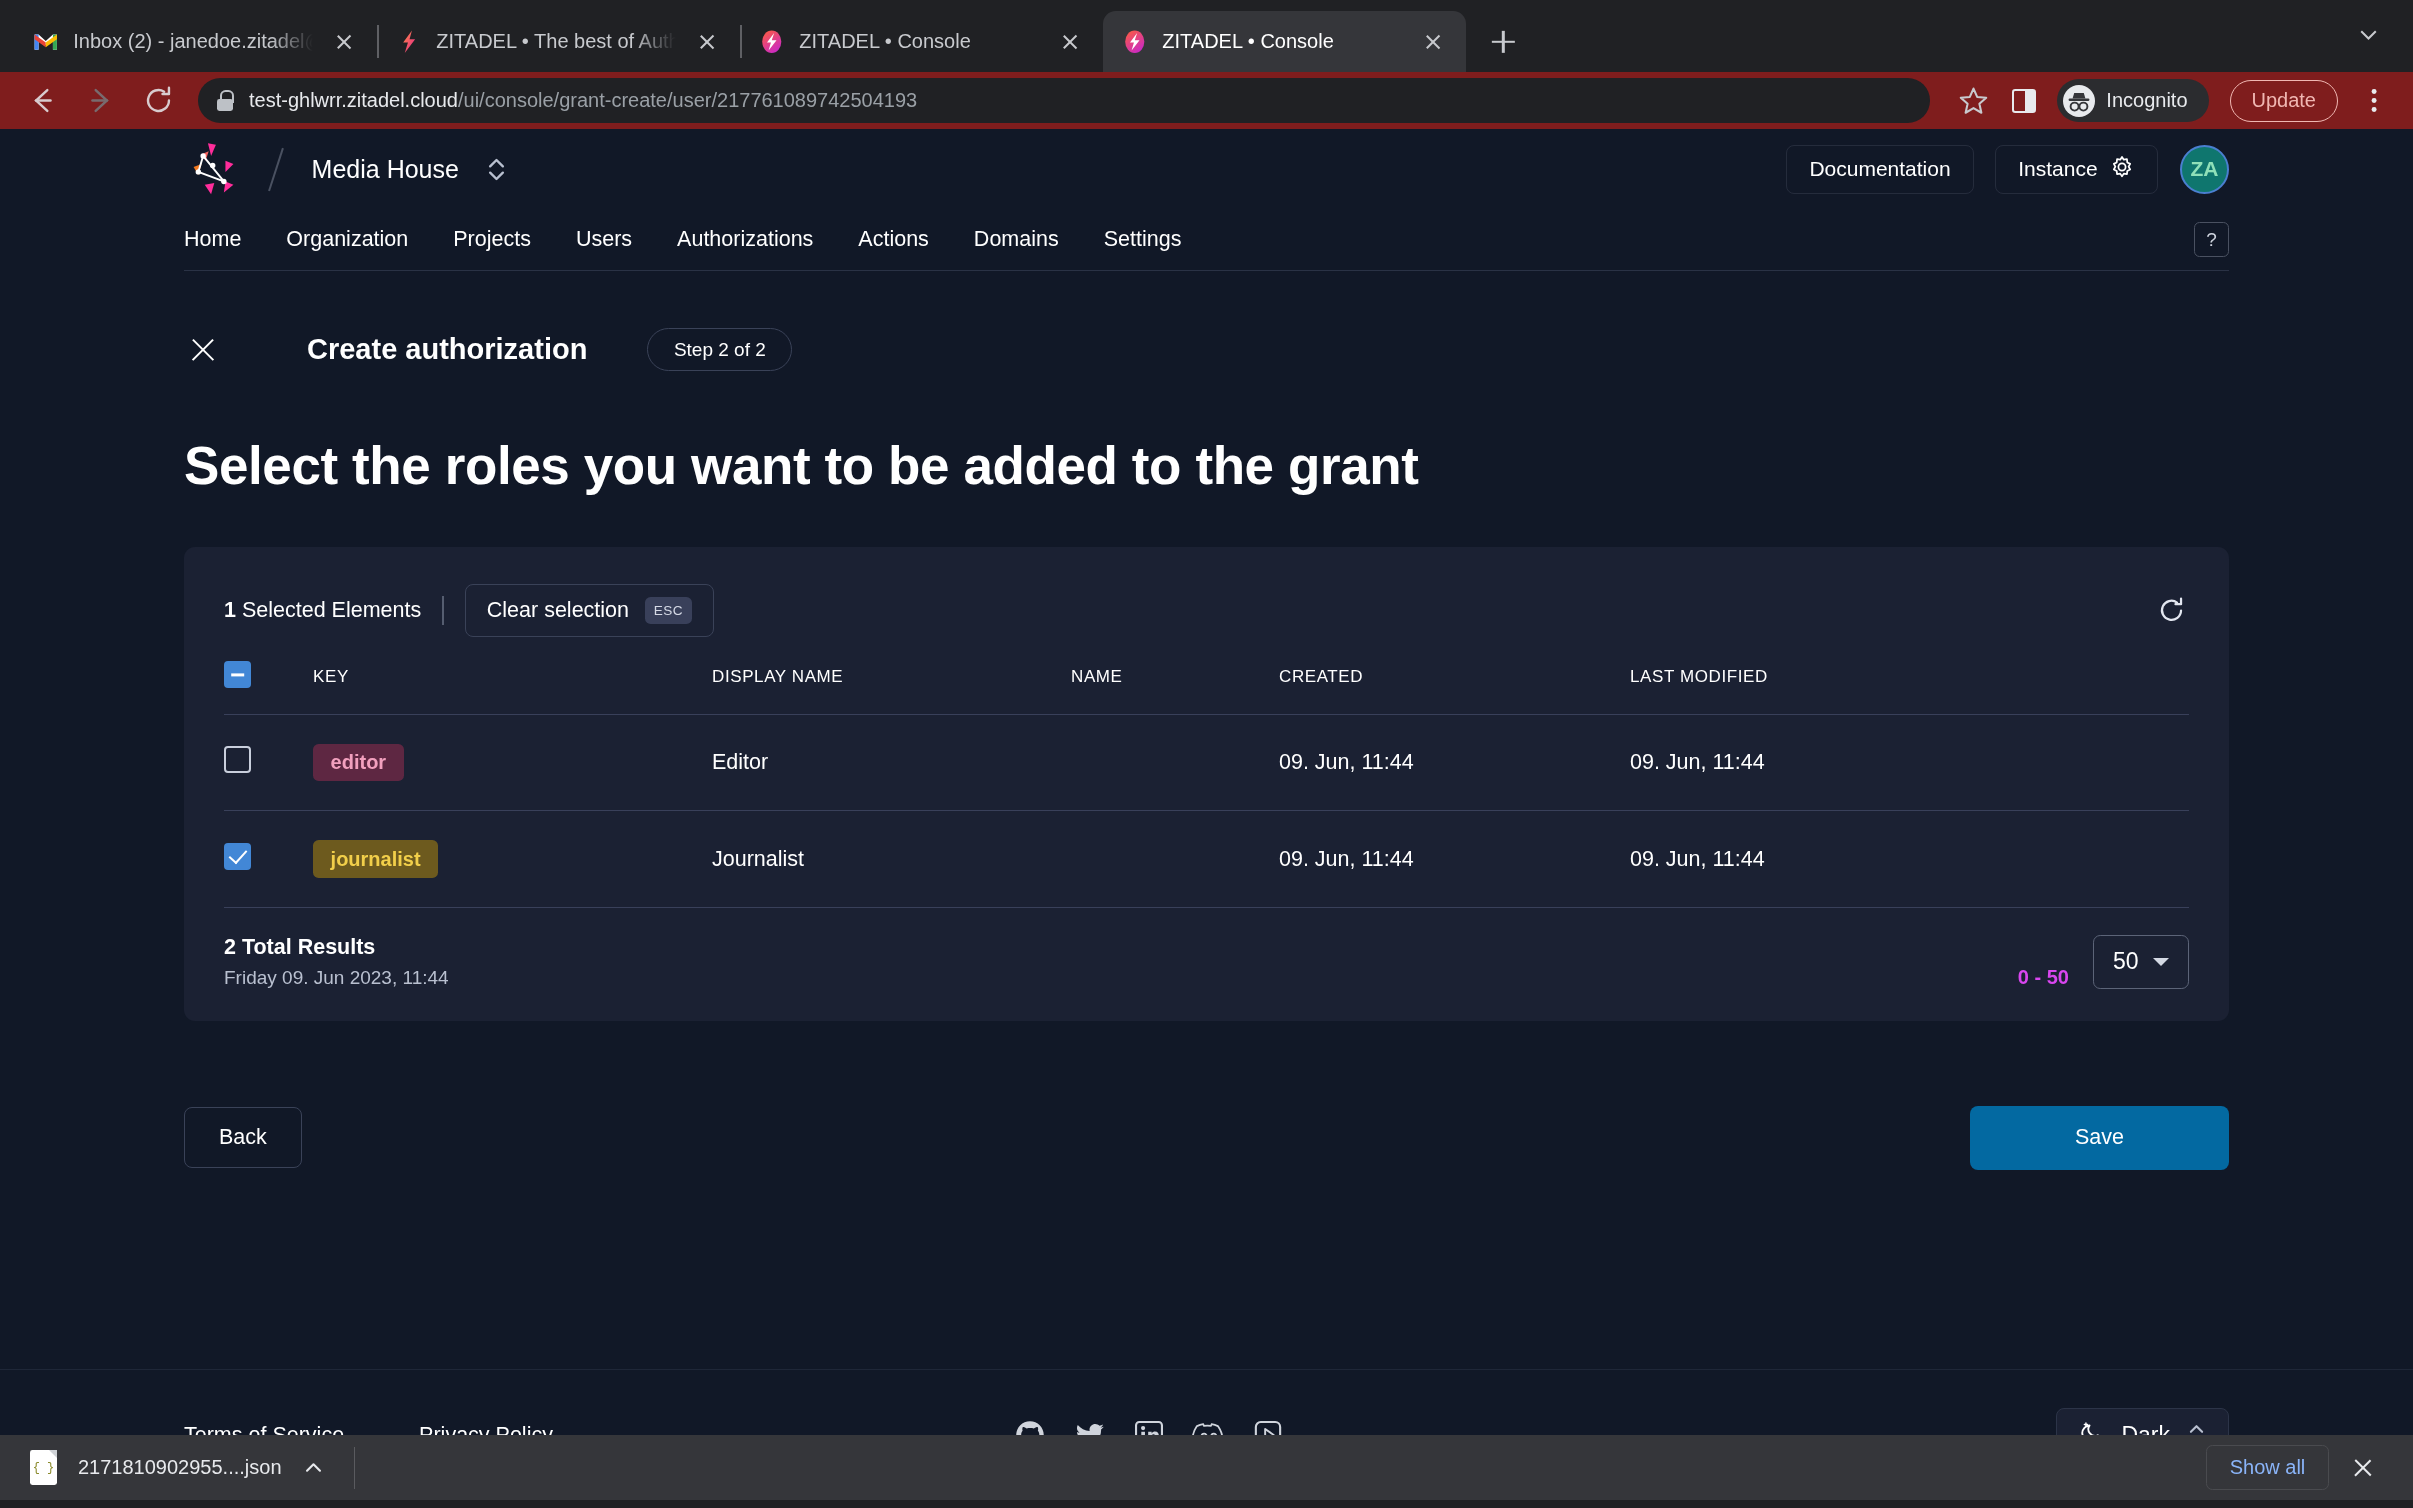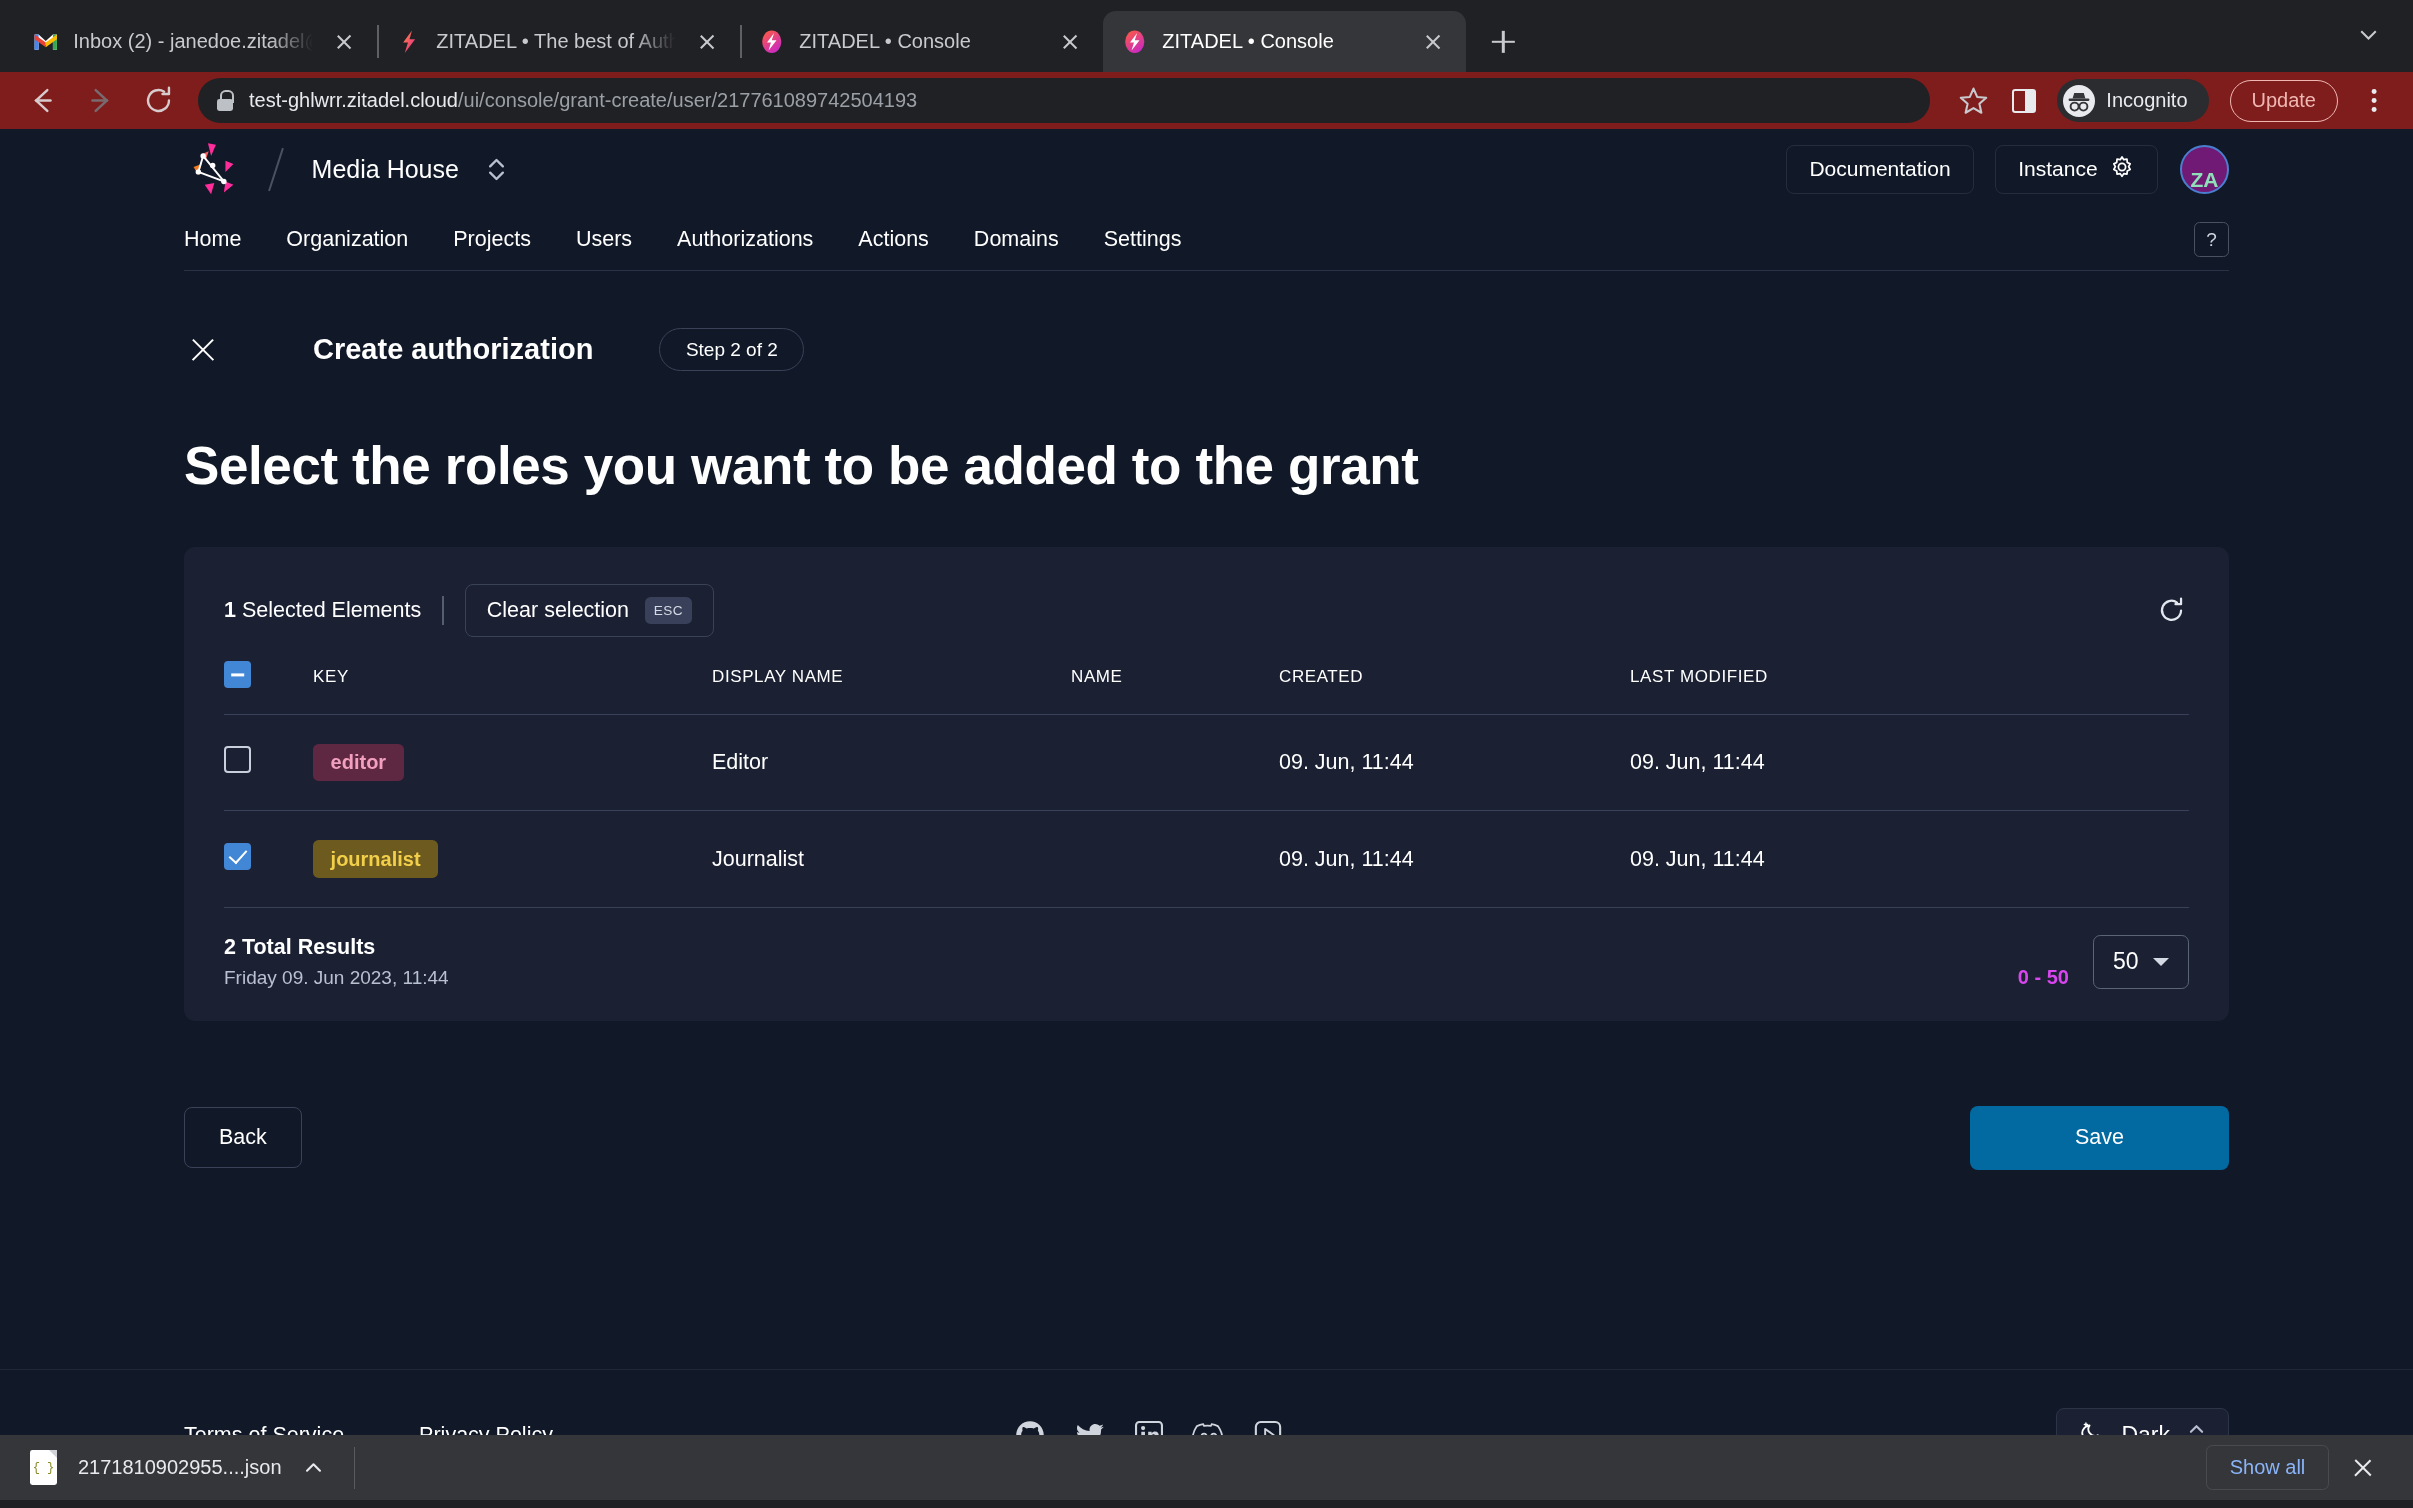--- a/index.html
+++ b/index.html
@@ -124,39 +124,39 @@
   .org-name { font-size: 25px; color: #ffffff; }
   .org-switch { width: 27px; height: 35px; margin-left: 24px; position: relative; }
   .spacer { flex: 1; }
   .ghost-btn {
     height: 49px; border: 1.2px solid #39405180; border-radius: 8px;
     display: flex; align-items: center; gap: 12.8px; padding: 0 22.3px;
     font-size: 21px; color: #ffffff; flex: none;
   }
   .ghost-btn + .ghost-btn { margin-left: 21px; }
   .avatar {
-    width: 49px; height: 49px; border-radius: 50%; background: #701a75;
+    width: 49px; height: 49px; border-radius: 50%; background: #0f766e;
     border: 2.4px solid #4a7fd0; color: #8fe0b8; font-size: 21px; font-weight: 600;
-    display: flex; align-items: flex-end; justify-content: center;
+    display: flex; align-items: center; justify-content: center;
     margin-left: 22.3px; flex: none;
   }
   .app-nav {
     height: 62px; display: flex; align-items: center; gap: 0;
     border-bottom: 1.2px solid #2a3245;
   }
   .nav-item { font-size: 21.5px; color: #ffffff; margin-right: 45px; }
   .help-btn {
     width: 35px; height: 35px; border: 1.2px solid #4a5161; border-radius: 5.6px;
     display: flex; align-items: center; justify-content: center;
     font-size: 19px; color: #cfd4df;
   }
 
   .page-body { flex: 1; padding: 0 184px; }
   .wizard-head {
-    display: flex; align-items: center; gap: 12px; padding-top: 57px;
+    display: flex; align-items: center; gap: 6px; padding-top: 57px;
   }
   .close-x { width: 37px; height: 37px; position: relative; flex: none; }
   .close-x::before, .close-x::after {
     content: ""; position: absolute; left: 50%; top: 50%; width: 29px; height: 2.4px;
     background: #ffffff;
   }
   .close-x::before { transform: translate(-50%,-50%) rotate(45deg); }
   .close-x::after  { transform: translate(-50%,-50%) rotate(-45deg); }
   .wizard-title { font-size: 29px; font-weight: 700; color: #ffffff; margin-left: 80px; }
   .step-chip {

